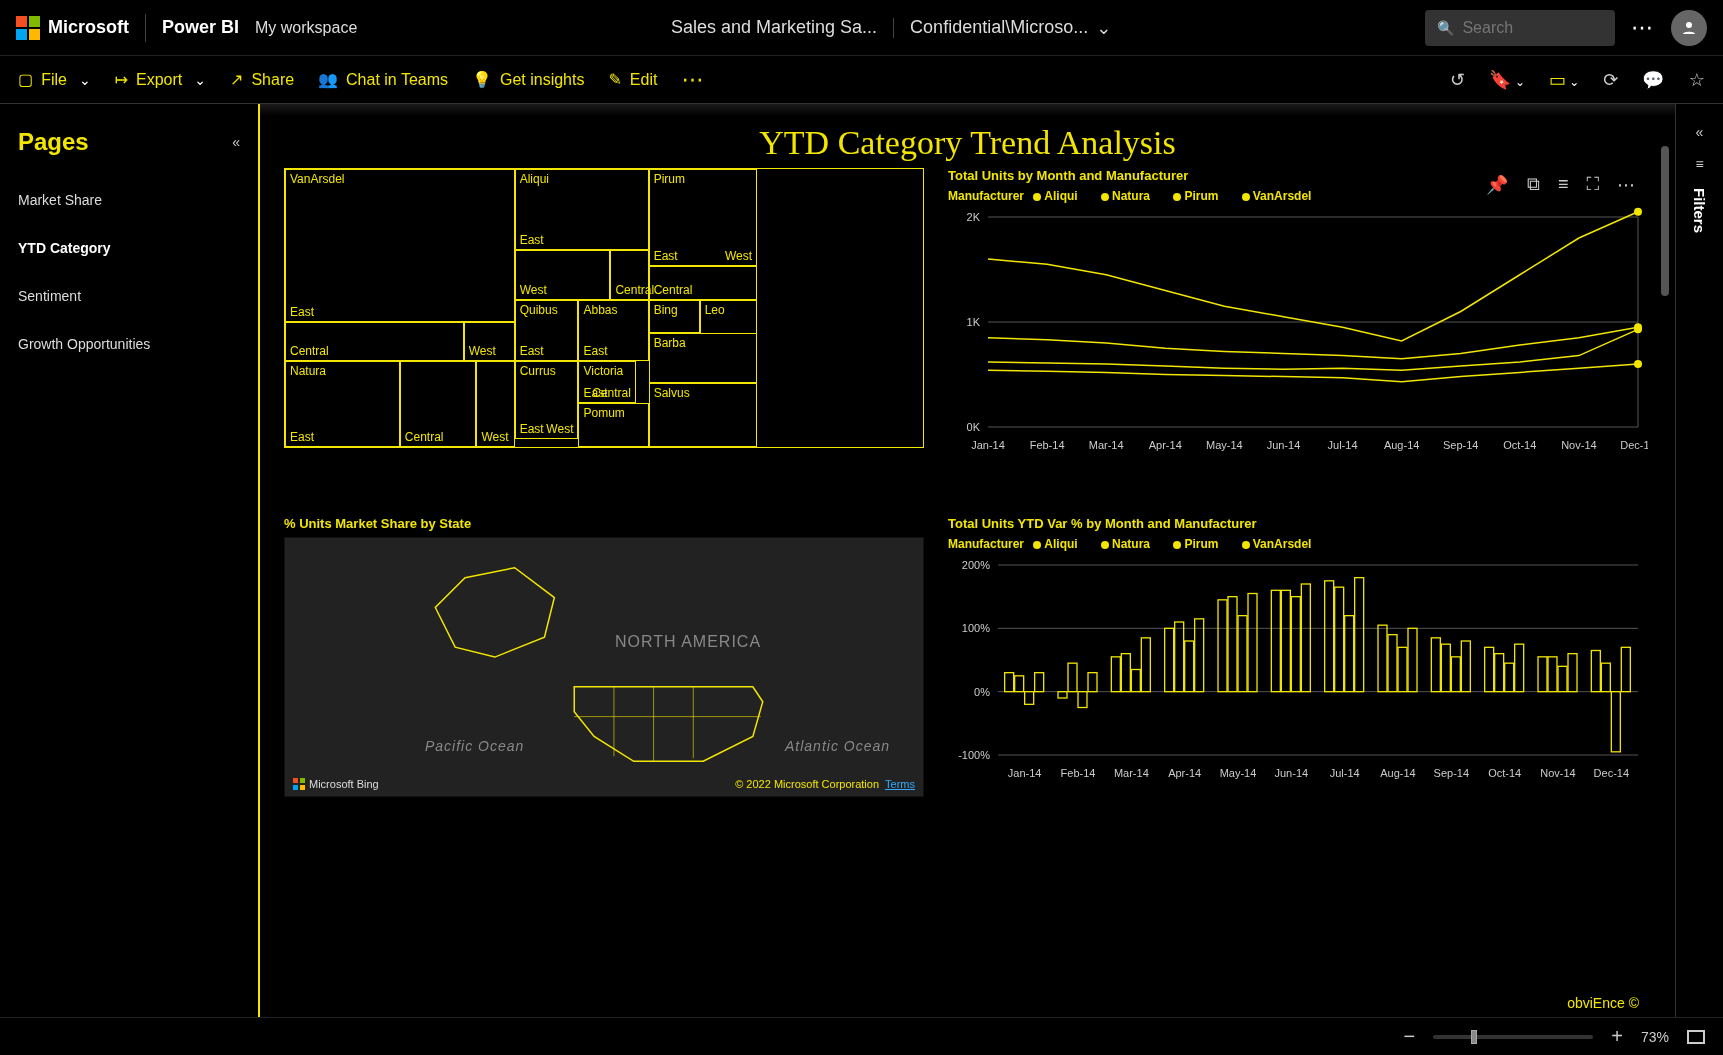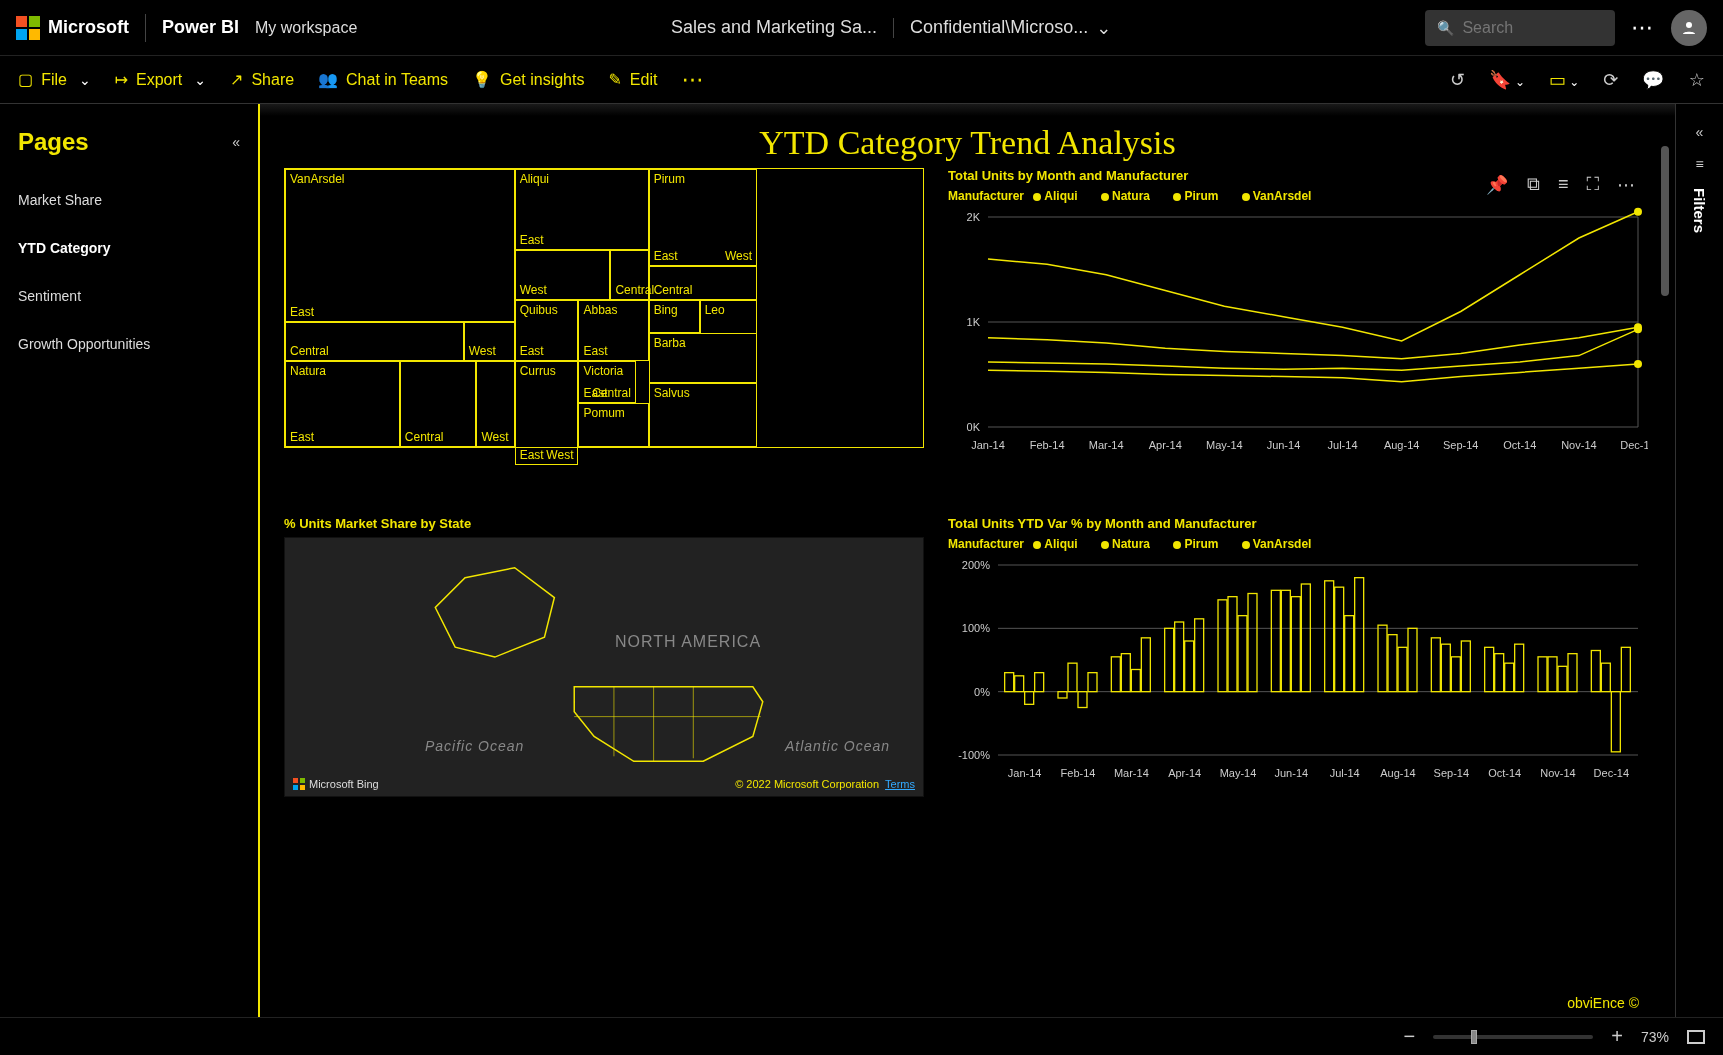--- a/index.html
+++ b/index.html
@@ -248,21 +248,21 @@
             <div class="tm-cell" style="left: 229.68px; top: 80.62px; width: 95.7px; height: 50.04px;">
               <span class="lbl-bot">West</span>
             </div>
             <div class="tm-cell" style="left: 325.38px; top: 80.62px; width: 38.28px; height: 50.04px;">
               <span class="lbl-bot">Central</span>
             </div>
             <div class="tm-cell" style="left: 229.68px; top: 130.66px; width: 63.8px; height: 61.16px;">
               <span class="lbl-top">Quibus</span>
               <span class="lbl-bot">East</span>
             </div>
-            <div class="tm-cell" style="left: 229.68px; top: 191.82px; width: 63.8px; height: 104px;">
+            <div class="tm-cell" style="left: 229.68px; top: 191.82px; width: 63.8px; height: 78px;">
               <span class="lbl-top">Currus</span>
               <span class="lbl-bot">East</span>
               <span class="lbl-br">West</span>
             </div>
             <div class="tm-cell" style="left: 293.48px; top: 130.66px; width: 70.18px; height: 61.16px;">
               <span class="lbl-top">Abbas</span>
               <span class="lbl-bot">East</span>
             </div>
             <div class="tm-cell" style="left: 293.48px; top: 191.82px; width: 57.42px; height: 41.7px;">
               <span class="lbl-top">Victoria</span>

